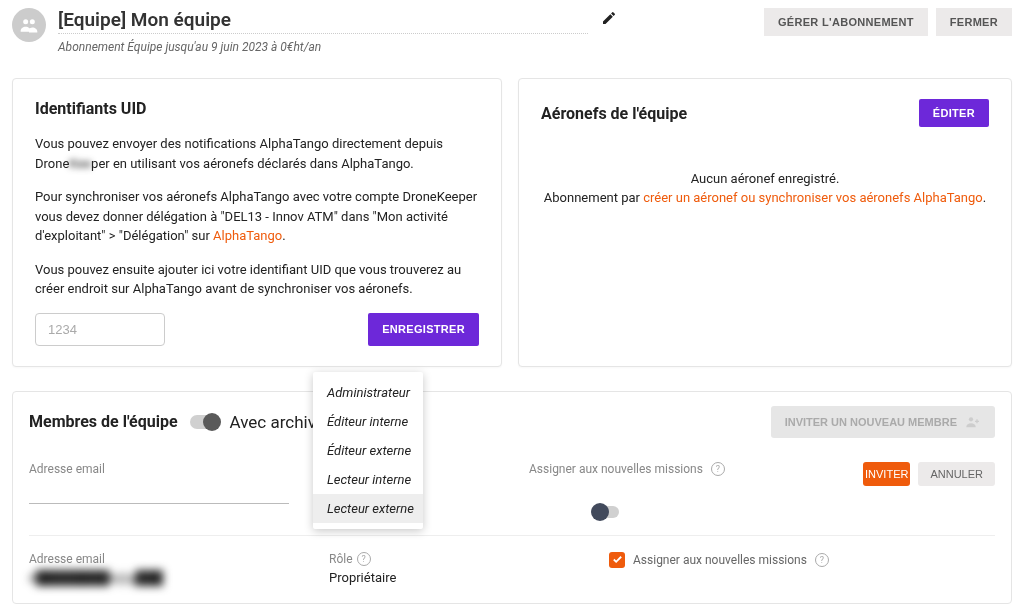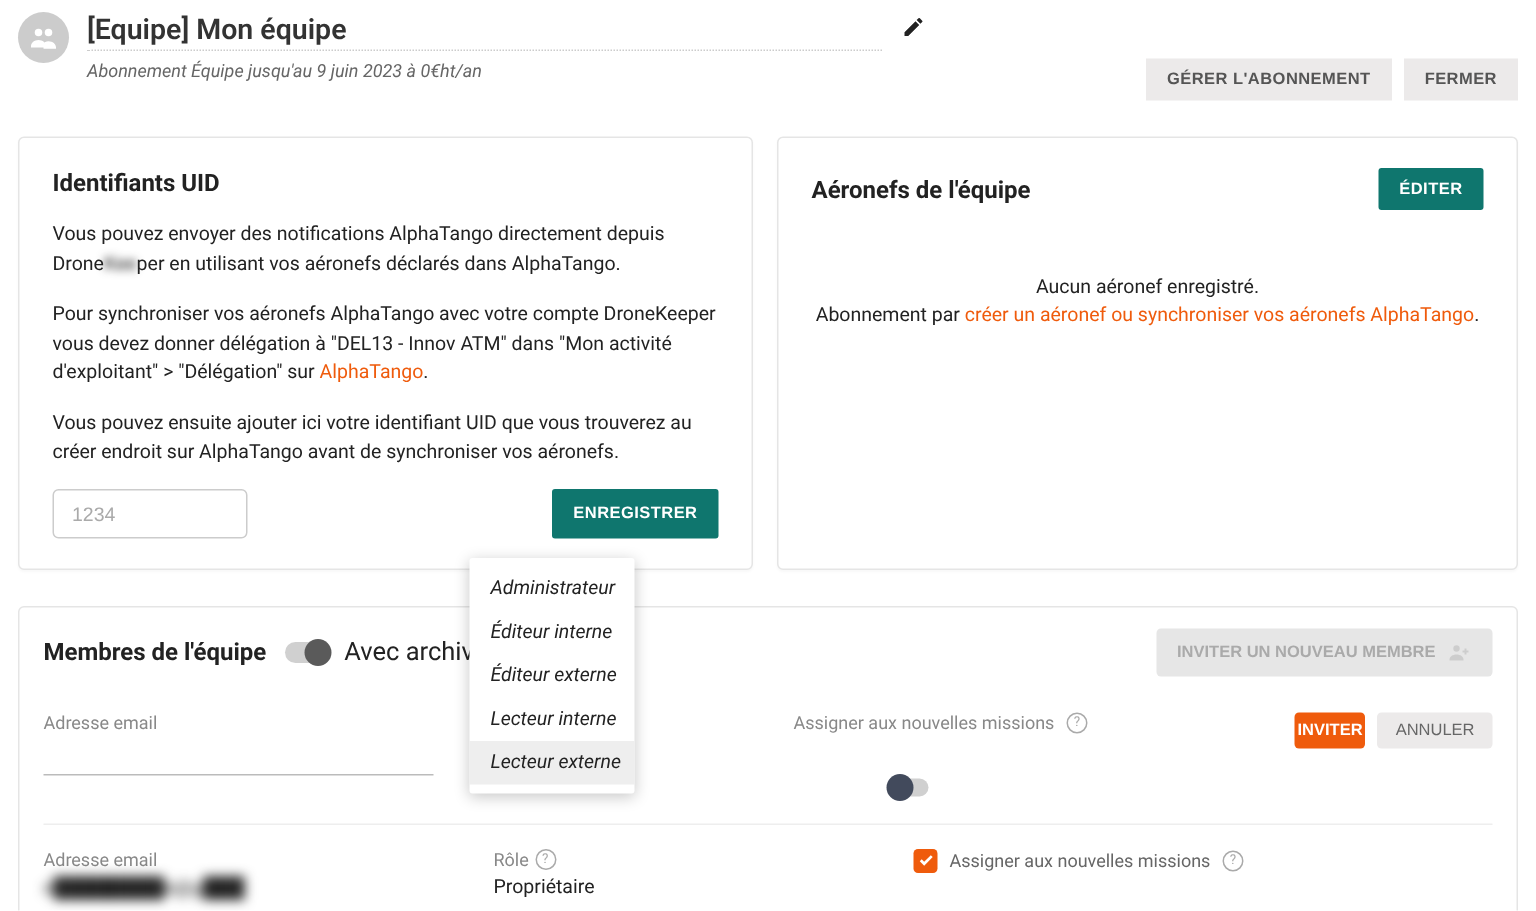--- a/index.html
+++ b/index.html
@@ -9,24 +9,24 @@
   .header-left { display: flex; align-items: flex-start; gap: 12px; }
   .team-icon { width: 34px; height: 34px; border-radius: 50%; background: #ccc; display: flex; align-items: center; justify-content: center; color: #fff; }
   .team-icon svg { width: 20px; height: 20px; }
   .title-block { display: flex; flex-direction: column; position: relative; }
   .title-row { display: flex; align-items: center; gap: 20px; }
   .page-title { font-size: 19px; font-weight: 600; color: #333; }
   .pencil { margin-left: 350px; color: #222; }
   .pencil svg { width: 16px; height: 16px; }
   .dotted-line { border-bottom: 1px dotted #ccc; width: 530px; margin-top: 2px; }
   .subtitle { font-style: italic; color: #666; font-size: 12px; margin-top: 6px; }
-  .header-actions { display: flex; gap: 8px; align-items: flex-start; margin-top: 31px; }
+  .header-actions { display: flex; gap: 8px; align-items: flex-start; }
   .btn-grey { background: #eceaea; color: #555; border: none; padding: 8px 14px; font-size: 11px; font-weight: 600; letter-spacing: 0.3px; cursor: pointer; }
-  .btn-orange { background: #0f766e; color: #fff; border: none; padding: 8px 14px; font-size: 11px; font-weight: 600; letter-spacing: 0.3px; cursor: pointer; border-radius: 2px; }
-  .btn-orange-sm { background: #ef5b0c; color: #fff; border: none; padding: 6px 2px; font-size: 11px; font-weight: 700; cursor: pointer; border-radius: 3px; }
+  .btn-orange { background: #6d28d9; color: #fff; border: none; padding: 8px 14px; font-size: 11px; font-weight: 600; letter-spacing: 0.3px; cursor: pointer; border-radius: 2px; }
+  .btn-orange-sm { background: #ef5b0c; color: #fff; border: none; padding: 6px 2px; font-size: 11px; font-weight: 400; cursor: pointer; border-radius: 3px; }
   .btn-grey-sm { background: #eceaea; color: #666; border: none; padding: 6px 12px; font-size: 11px; font-weight: 500; cursor: pointer; border-radius: 3px; }
   .cards-row { display: flex; gap: 16px; margin-top: 24px; }
   .card { background: #fff; border: 1px solid #e5e5e5; border-radius: 4px; padding: 20px 22px; box-shadow: 0 1px 2px rgba(0,0,0,0.03); }
   .card-left { flex: 0 0 490px; }
   .card-right { flex: 1; }
   .card-title-row { display: flex; justify-content: space-between; align-items: center; margin-bottom: 14px; }
   .card-title { font-size: 16px; font-weight: 700; color: #222; }
   .card p { font-size: 13px; line-height: 1.5; margin-bottom: 14px; color: #222; }
   .link { color: #ef5b0c; text-decoration: none; cursor: pointer; }
   .uid-row { display: flex; gap: 12px; justify-content: space-between; margin-top: 10px; }

